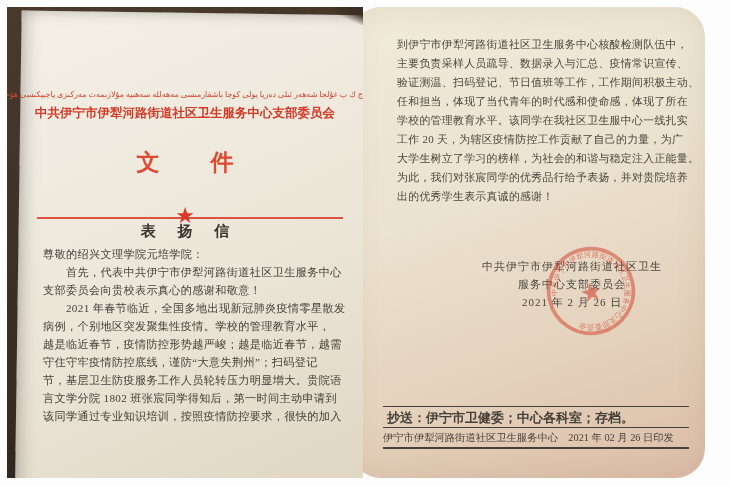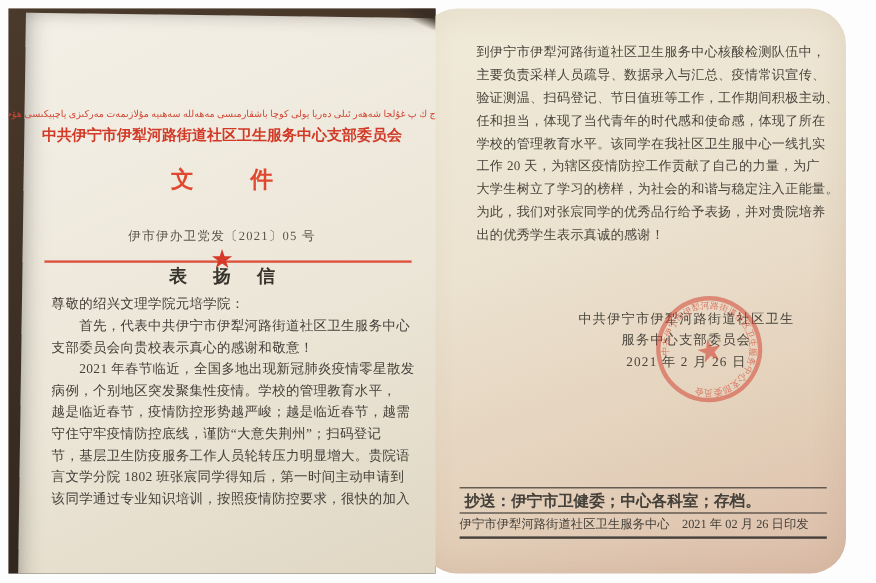--- a/index.html
+++ b/index.html
@@ -14,21 +14,21 @@
           background:linear-gradient(155deg,#f4f0e7 0%,#ece6d8 55%,#dfd6c2 100%);
           box-shadow:inset 14px 0 20px -14px rgba(0,0,0,.35), inset 0 10px 16px -12px rgba(0,0,0,.25);}
   .photo-right{left:351px;width:354px;
           background:linear-gradient(160deg,#f1ebda 0%,#ebe2cf 40%,#e4d1bb 72%,#dcbda9 100%);
           box-shadow:inset 0 0 30px rgba(120,80,50,.12);border-radius:30px;}
   .layer{position:absolute;inset:0;z-index:2;}
   .abs{position:absolute;}
   .ctr{left:0;right:0;text-align:center;}
   .uyghur{top:82px;font-size:8px;line-height:12px;color:#cf4733;letter-spacing:.5px;white-space:nowrap;overflow:hidden;}
   .org-title{top:98px;font-size:12.5px;line-height:16px;font-weight:bold;color:#d23a27;white-space:nowrap;}
-  .doc-type{top:128px;font-size:19px;line-height:32px;font-weight:bold;color:#e04830;}
+  .doc-type{top:140px;font-size:23px;line-height:32px;font-weight:bold;color:#e04830;}
   .doc-type span{letter-spacing:14px;margin-right:-14px;}
   .doc-number{top:184px;font-size:10.5px;line-height:14px;color:#5c5348;letter-spacing:1px;}
   .red-rule{top:210px;left:30px;right:20px;height:2px;background:#dd5340;}
   .hdr-star{top:196px;font-size:22px;line-height:26px;color:#d6392a;}
   .letter-title{top:214px;font-size:15px;line-height:20px;font-weight:bold;color:#37342e;}
   .letter-title span{letter-spacing:9px;margin-right:-9px;}
   .body-left{top:238px;left:36px;right:20px;color:#45413a;}
   .body-left .line{height:18px;line-height:18px;font-size:11.2px;letter-spacing:.3px;white-space:nowrap;}
   .body-right{top:28px;left:46px;right:40px;color:#4a453d;}
   .body-right .line{height:19px;line-height:19px;font-size:10.9px;letter-spacing:.3px;white-space:nowrap;}
@@ -48,21 +48,20 @@
 <div class="canvas">
 
   <div class="photo photo-left">
     <div class="paper-left"></div>
     <div class="layer">
       <div class="abs ctr uyghur" dir="rtl">ج ك پ غۇلجا شەھەر ئىلى دەريا يولى كوچا باشقارمىسى مەھەللە سەھىيە مۇلازىمەت مەركىزى ياچېيكىسى ھۆججىتى</div>
       <div class="abs ctr org-title">中共伊宁市伊犁河路街道社区卫生服务中心支部委员会</div>
       <div class="abs ctr doc-type">
         <span>文　件</span>
       </div>
-      <div class="abs ctr doc-number">伊市伊办卫党发〔2021〕05 号</div>
       <div class="abs red-rule"></div>
       <div class="abs ctr hdr-star">★</div>
       <div class="abs ctr letter-title">
         <span>表 扬 信</span>
       </div>
       <div class="abs body-left">
           <div class="line">尊敬的绍兴文理学院元培学院：</div>
           <div class="line">　　首先，代表中共伊宁市伊犁河路街道社区卫生服务中心</div>
           <div class="line">支部委员会向贵校表示真心的感谢和敬意！</div>
           <div class="line">　　2021 年春节临近，全国多地出现新冠肺炎疫情零星散发</div>

